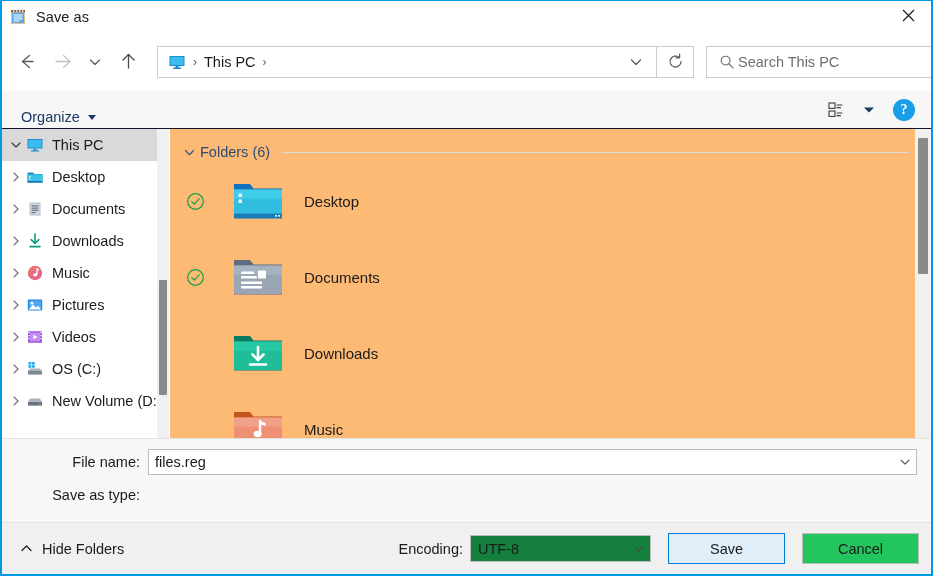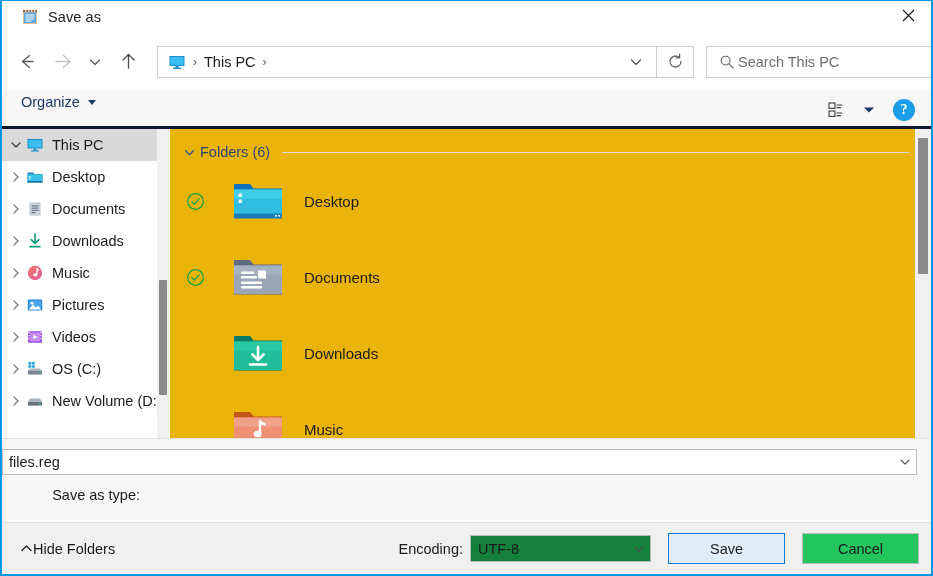--- a/index.html
+++ b/index.html
@@ -26,21 +26,20 @@
 
   
   .titlebar {
     height: 31px;
     min-height: 31px;
     background: #ffffff;
     display: flex;
     align-items: center;
     position: relative;
     flex: 0 0 auto;
-    padding-left: 12px;
   }
   .titlebar-icon {
     width: 18px; height: 18px;
     margin-left: 7px; margin-right: 9px;
     position: relative;
     flex: 0 0 auto;
   }
   .title-text {
     font-size: 14.5px;
     color: #1b1b1b;
@@ -123,23 +122,23 @@
   .search-ph {
     font-size: 14.5px; color: #6f6f6f;
     margin-left: 3px;
   }
 
   
   .toolbar {
     height: 38px;
     min-height: 38px;
     background: #f7f7f7;
-    border-bottom: 3px solid #0f172a;
-    display: flex;
-    align-items: flex-start;
+    border-bottom: 1px solid #0f172a;
+    display: flex;
+    align-items: flex-end;
     position: relative;
     flex: 0 0 auto;
   }
   .organize {
     display: flex; align-items: center;
     margin-left: 13px; cursor: default;
     padding: 3px 6px;
   }
   .organize-label { font-size: 14.5px; color: #1a3a63; }
   .caret-dn {
@@ -222,21 +221,21 @@
     left: 2px; width: 8px;
     background: #8a8a8a;
     border-radius: 1px;
   }
 
   
   .content {
     flex: 1 1 auto;
     position: relative;
     overflow: hidden;
-    background: #eab308;
+    background: #fdba74;
   }
   .group-header {
     display: flex;
     align-items: center;
     padding: 12px 0 0 10px;
     height: 34px;
   }
   .group-chev {
     width: 18px; display: flex; align-items: center; justify-content: center;
     cursor: default;
@@ -336,21 +335,21 @@
     border-top: 1px solid #e2e2e2;
     display: flex;
     align-items: center;
     position: relative;
   }
   .hide-folders {
     display: flex; align-items: center;
     margin-left: 12px; cursor: default;
     padding: 4px 6px;
   }
-  .hf-label { font-size: 14.5px; color: #1b1b1b; }
+  .hf-label { font-size: 14.5px; color: #1b1b1b; margin-left: 9px; }
   .footer-right {
     position: absolute; right: 12px;
     display: flex; align-items: center;
   }
   .enc-label { font-size: 14.5px; color: #1b1b1b; margin-right: 7px; }
   .enc-combo {
     width: 181px; height: 27px;
     border: 1px solid #bcbcbc;
     background: #15803d;
     display: flex; align-items: center;
@@ -755,20 +754,21 @@
       </div>
 
       <div class="content-sb-track">
         <div class="content-sb-thumb" id="content-sb-thumb" style="top: 3%; height: 44%;"></div>
       </div>
     </div>
   </div>
 
   <div class="formarea">
     <div class="form-row">
+      <span class="form-label">File name:</span>
       <div class="combo">
         <span class="combo-value">files.reg</span>
         <span class="combo-spacer"></span>
         <span class="combo-arrow">
           <svg width="12" height="12" viewBox="0 0 12 12">
             <path d="M2 4.2 L6 8.2 L10 4.2" stroke="#4a4a4a" stroke-width="1.15" fill="none" stroke-linecap="round" stroke-linejoin="round"></path>
           </svg>
         </span>
       </div>
     </div>

